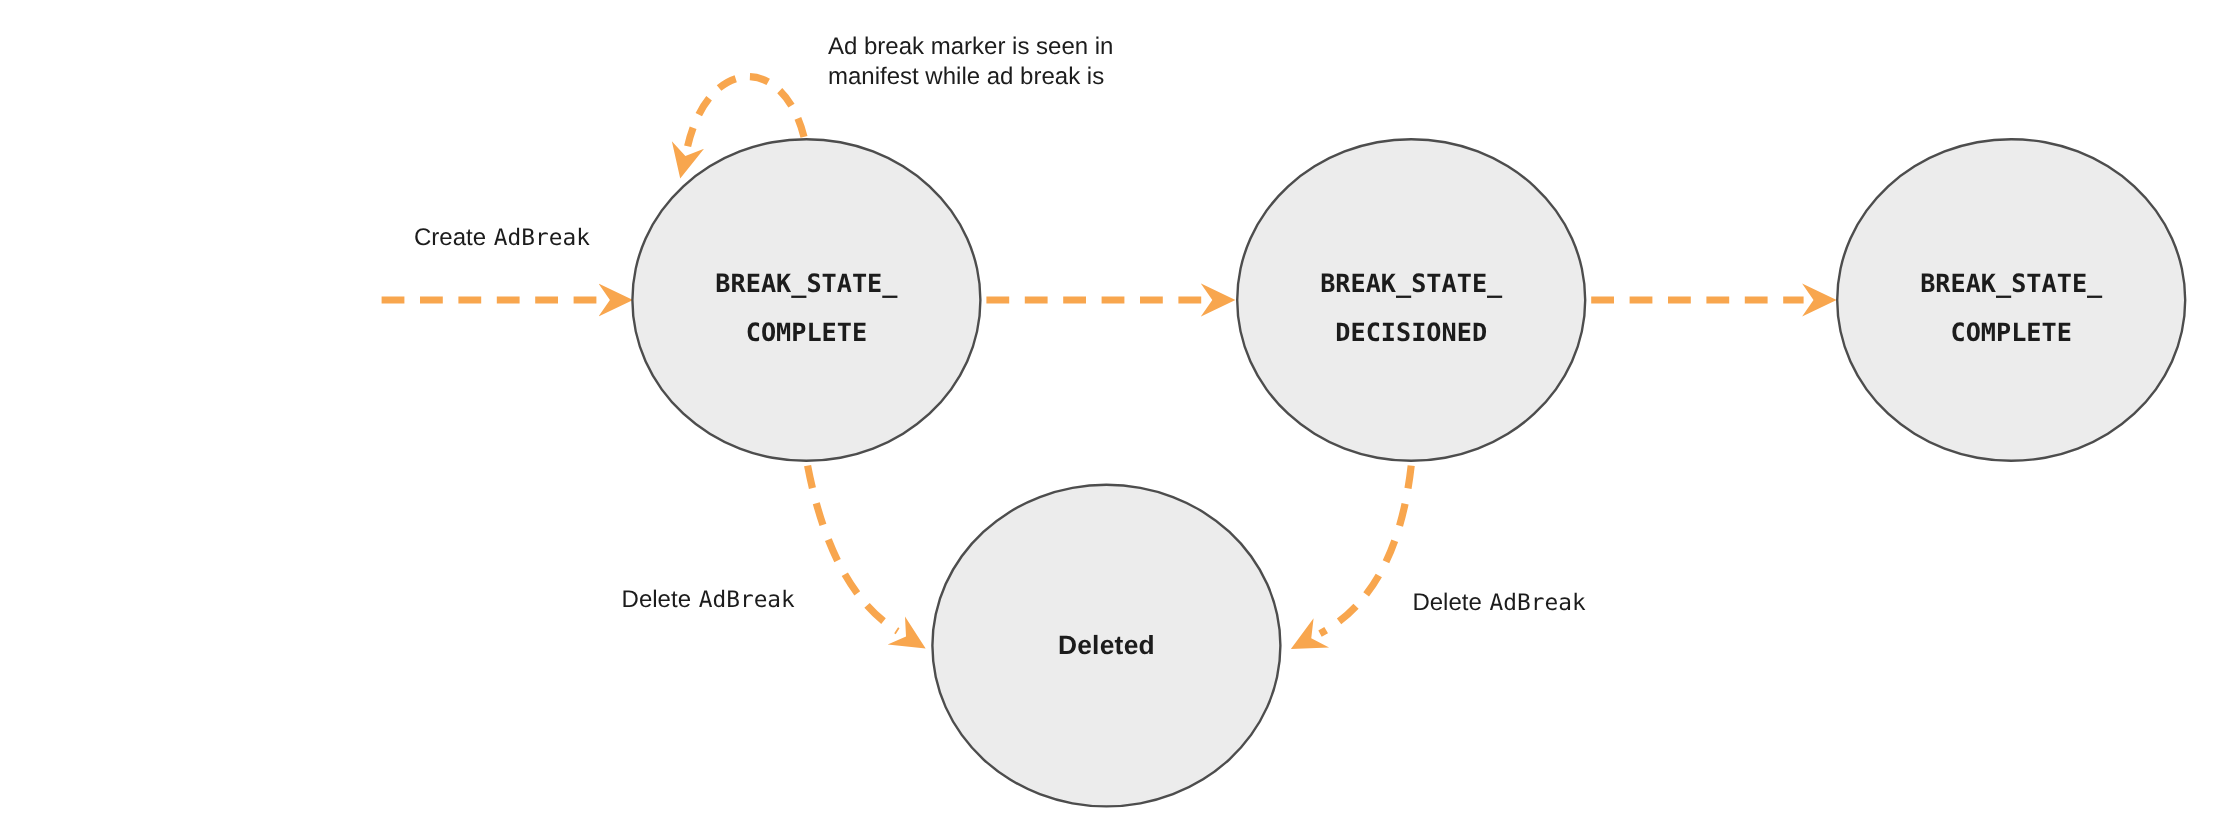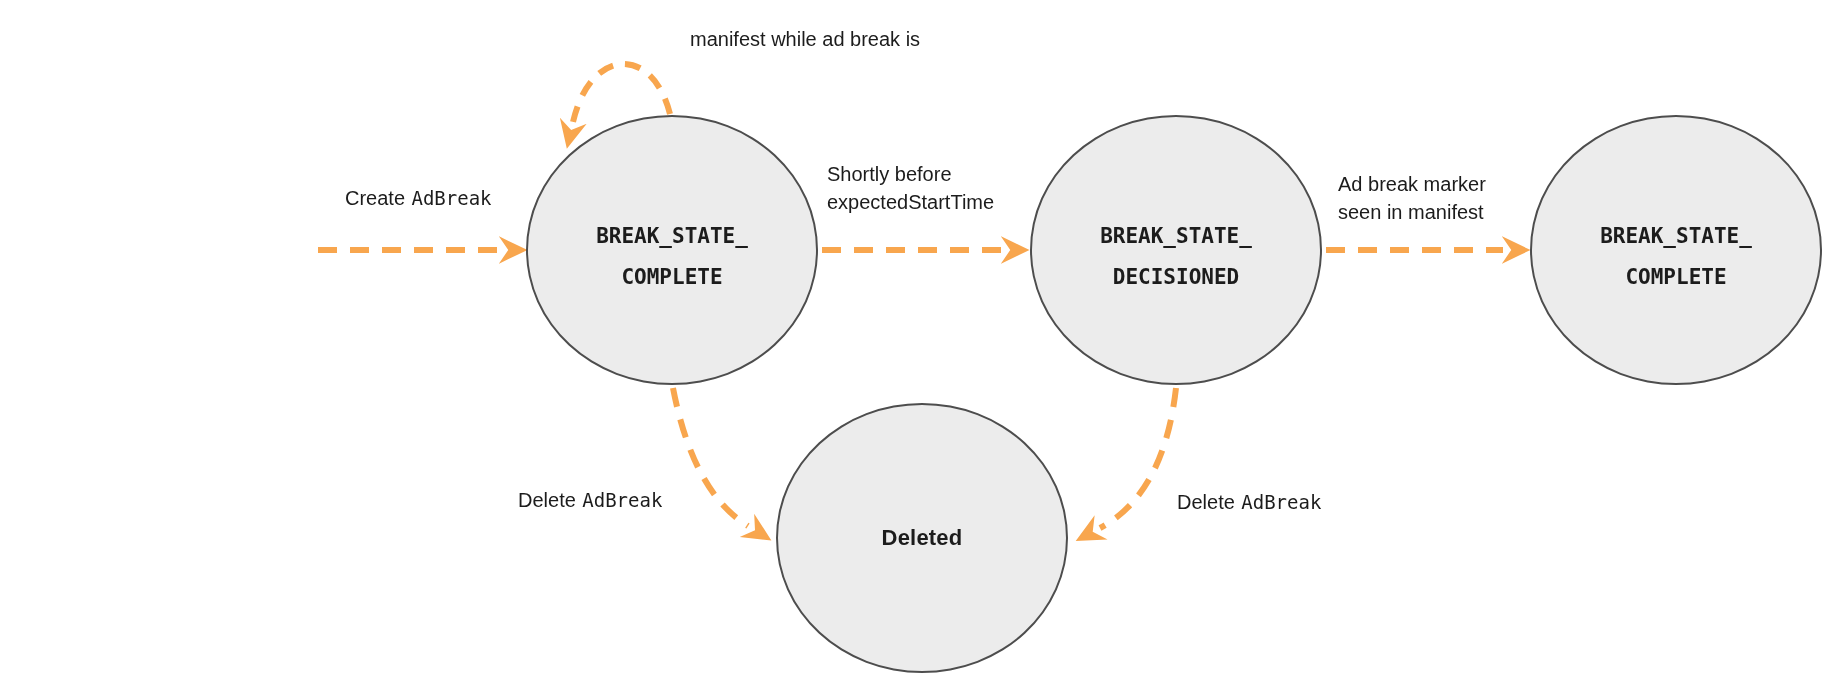--- a/index.html
+++ b/index.html
@@ -101,36 +101,29 @@
   <div class="node" id="node-complete">
     <div class="node-label mono">BREAK_STATE_</div>
     <div class="node-label mono">COMPLETE</div>
   </div>
 
   <div class="node" id="node-deleted">
     <div class="node-label">Deleted</div>
   </div>
 
   <div class="edge-label" id="label-selfloop">
+    <div>Ad break marker is seen in</div>
     <div>manifest while ad break is</div>
   </div>
 
   <div class="edge-label" id="label-create">
     <span>Create</span><span class="code code-after">AdBreak</span>
   </div>
 
-  <div class="edge-label" id="label-shortly">
-    <div>Shortly before</div>
-    <div class="codeline">expectedStartTime</div>
-  </div>
 
-  <div class="edge-label" id="label-markerseen">
-    <div>Ad break marker</div>
-    <div>seen in manifest</div>
-  </div>
 
   <div class="edge-label" id="label-delete-left">
     <span>Delete</span><span class="code code-after">AdBreak</span>
   </div>
 
   <div class="edge-label" id="label-delete-right">
     <span>Delete</span><span class="code code-after">AdBreak</span>
   </div>
 
 </div>

